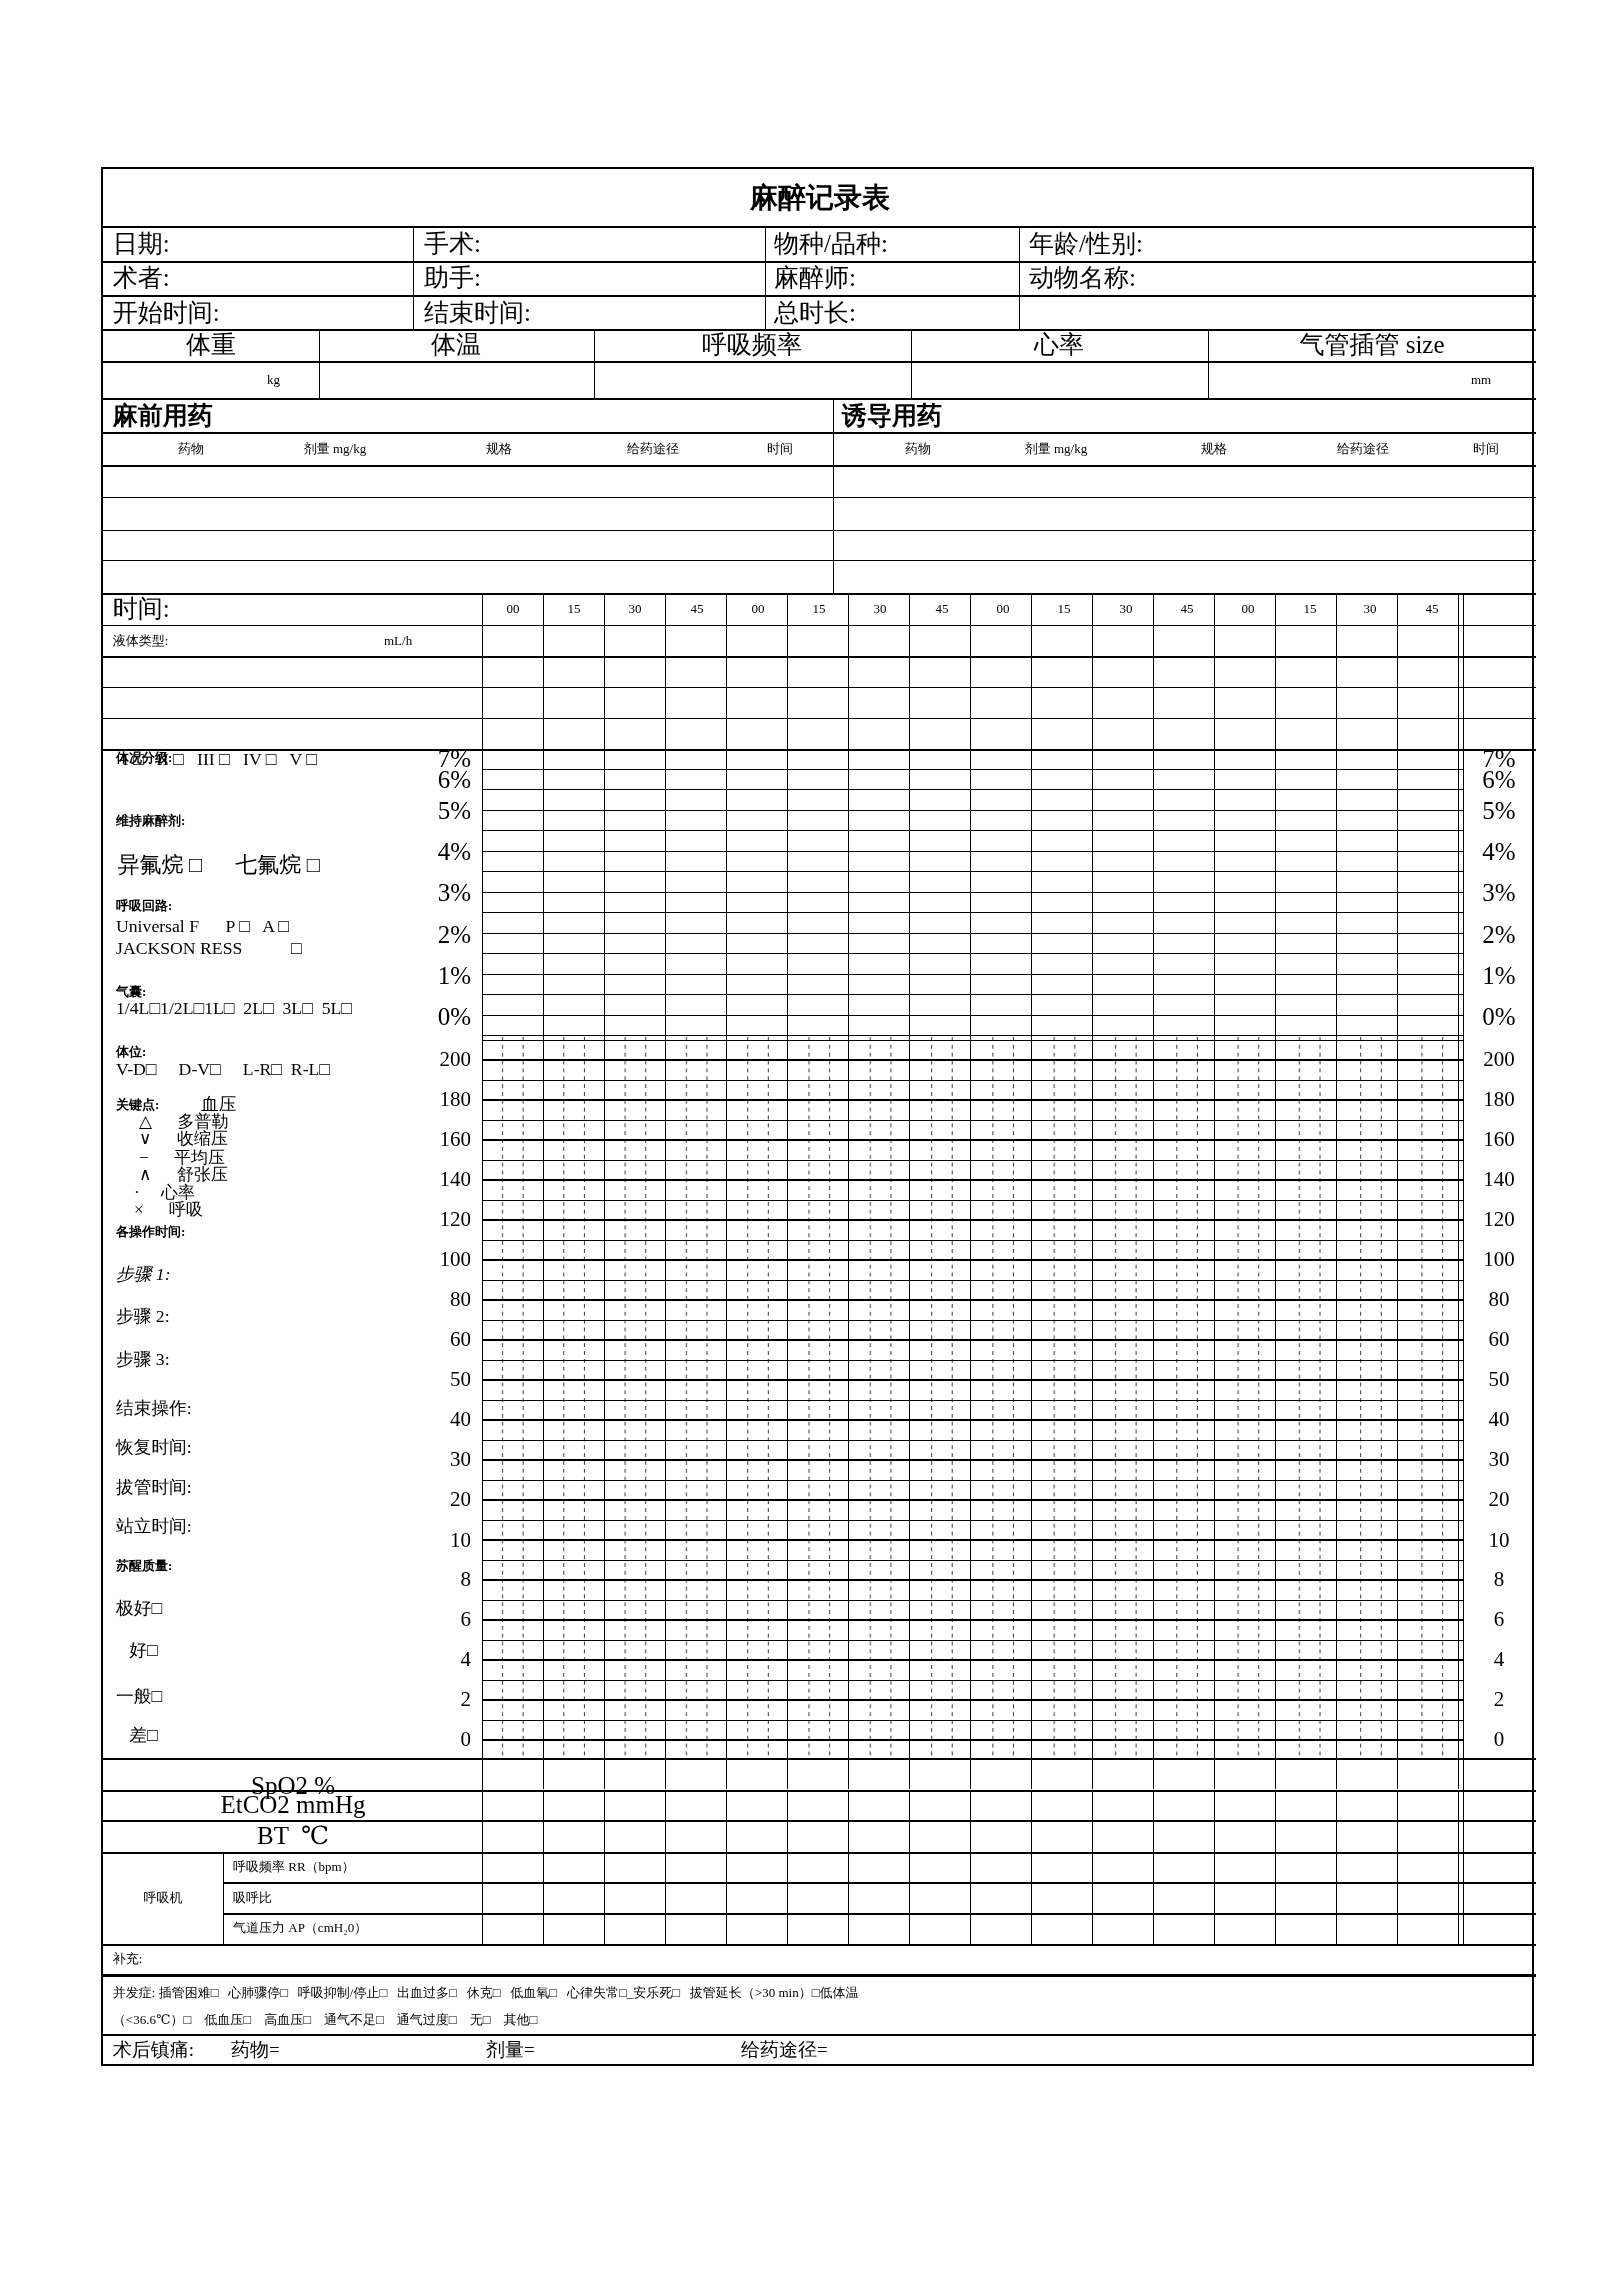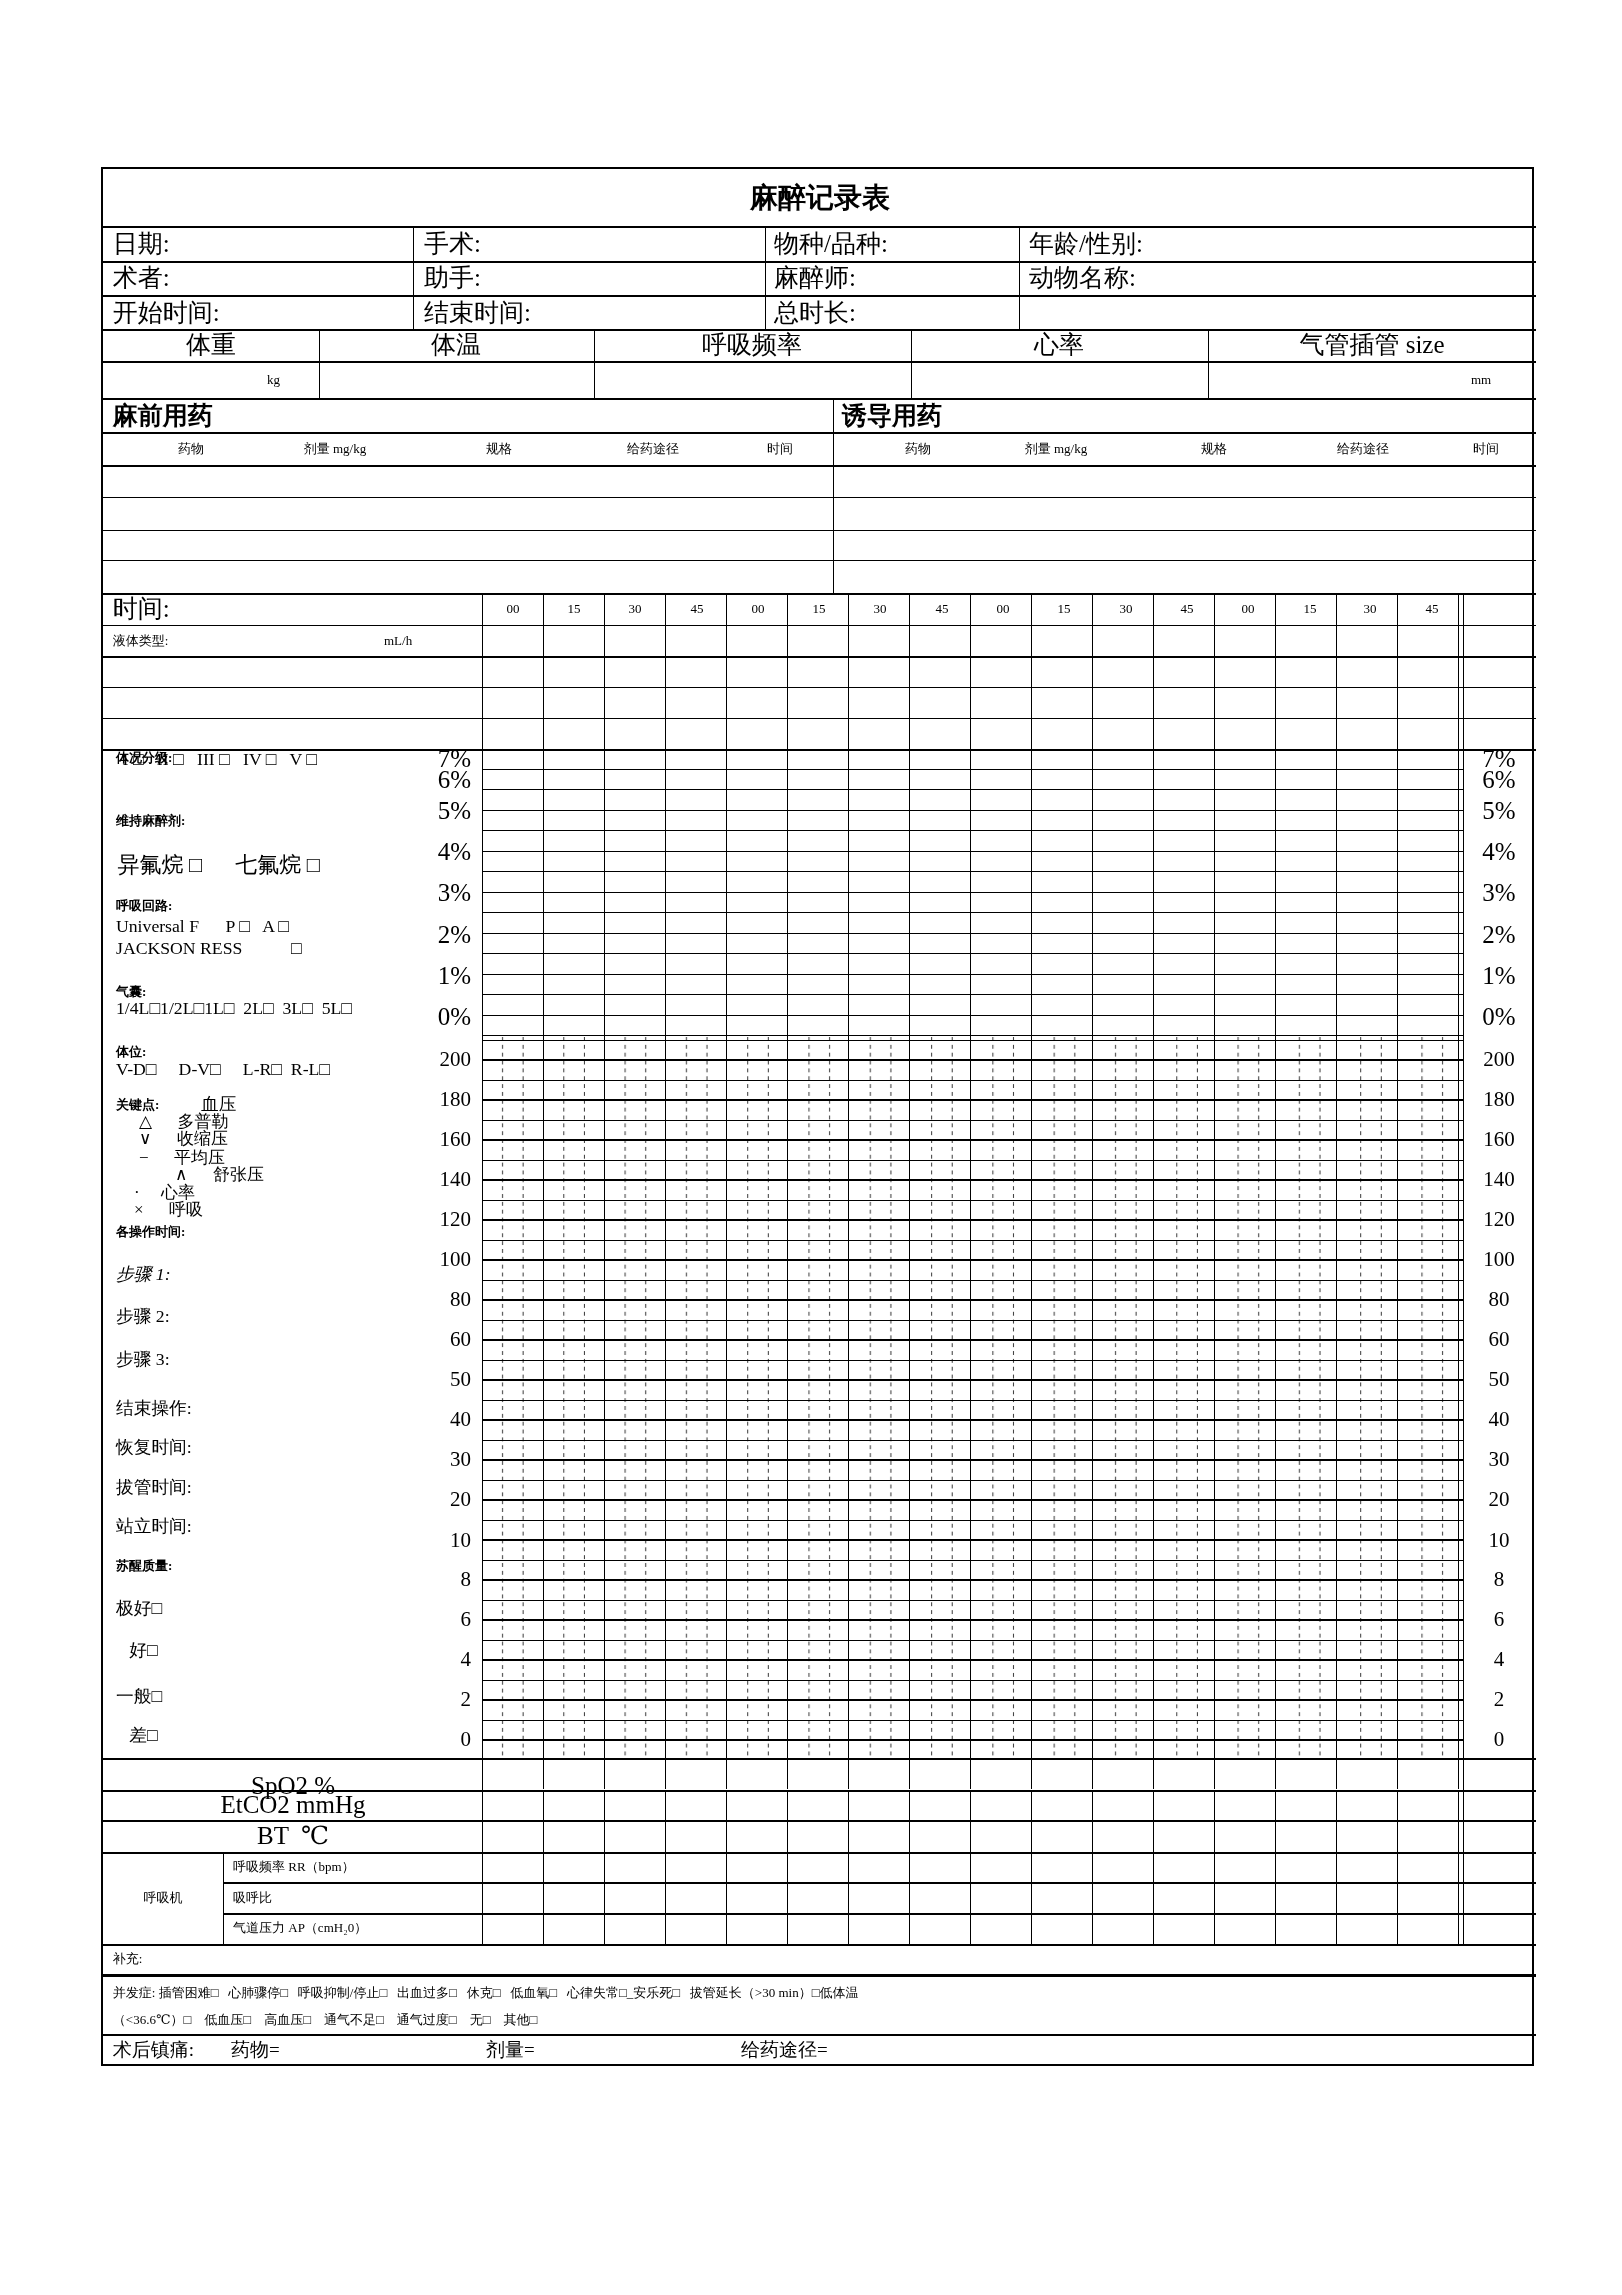--- a/index.html
+++ b/index.html
@@ -237,21 +237,21 @@
   <span class="t f27" style="left:13px;top:780px;">JACKSON RESS           □</span>
   <span class="t f28 b" style="left:13px;top:823px;">气囊:</span>
   <span class="t f27" style="left:13px;top:840px;">1/4L□1/2L□1L□  2L□  3L□  5L□</span>
   <span class="t f28 b" style="left:13px;top:883px;">体位:</span>
   <span class="t f27" style="left:13px;top:901px;">V-D□     D-V□     L-R□  R-L□</span>
   <span class="t f28 b" style="left:13px;top:936px;">关键点:</span>
   <span class="t f27" style="left:98px;top:936px;">血压</span>
   <span class="t f26" style="left:36px;top:953px;">△      多普勒</span>
   <span class="t f26" style="left:36px;top:970px;">∨      收缩压</span>
   <span class="t f26" style="left:36px;top:989px;">−      平均压</span>
-  <span class="t f26" style="left:36px;top:1006px;margin-left:36px;">∧      舒张压</span>
+  <span class="t f26" style="left:36px;top:1006px;">∧      舒张压</span>
   <span class="t f26" style="left:31px;top:1024px;">·     心率</span>
   <span class="t f26" style="left:31px;top:1041px;">×      呼吸</span>
   <span class="t f28 b" style="left:13px;top:1063px;">各操作时间:</span>
   <span class="t f27" style="left:13px;top:1106px;font-style:italic;">步骤 1:</span>
   <span class="t f27" style="left:13px;top:1148px;">步骤 2:</span>
   <span class="t f27" style="left:13px;top:1191px;">步骤 3:</span>
   <span class="t f27" style="left:13px;top:1240px;">结束操作:</span>
   <span class="t f27" style="left:13px;top:1279px;">恢复时间:</span>
   <span class="t f27" style="left:13px;top:1319px;">拔管时间:</span>
   <span class="t f27" style="left:13px;top:1358px;">站立时间:</span>

